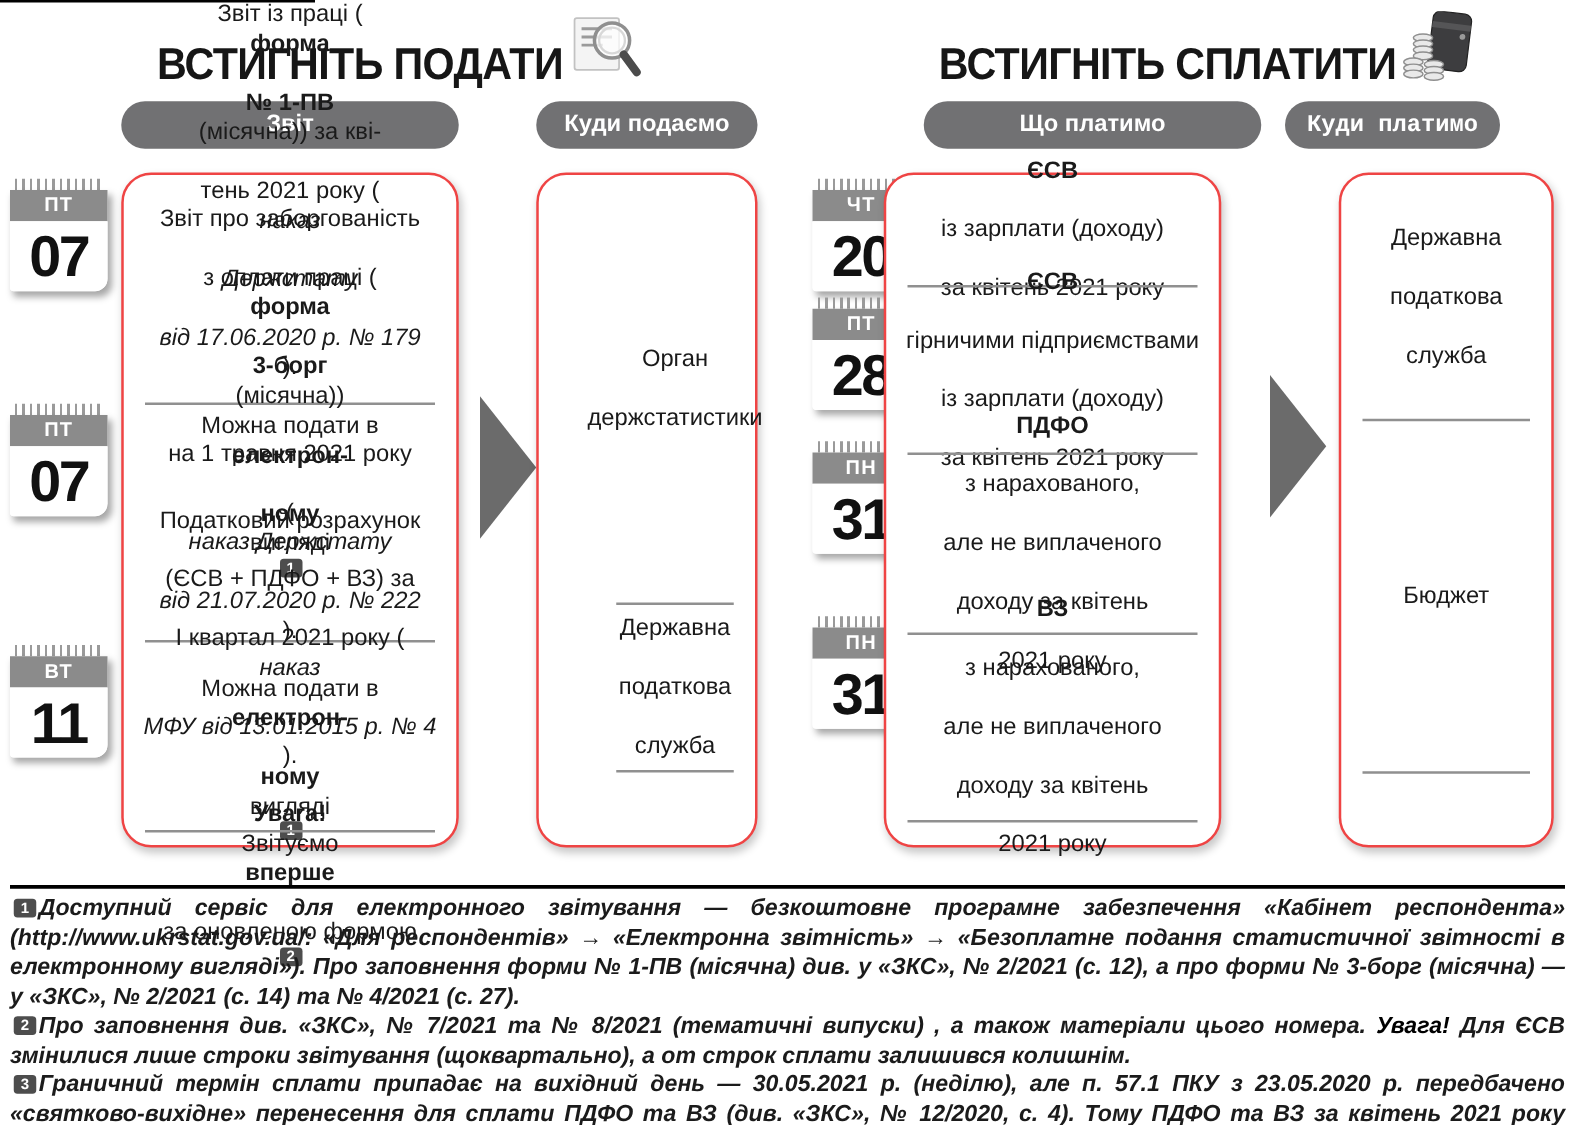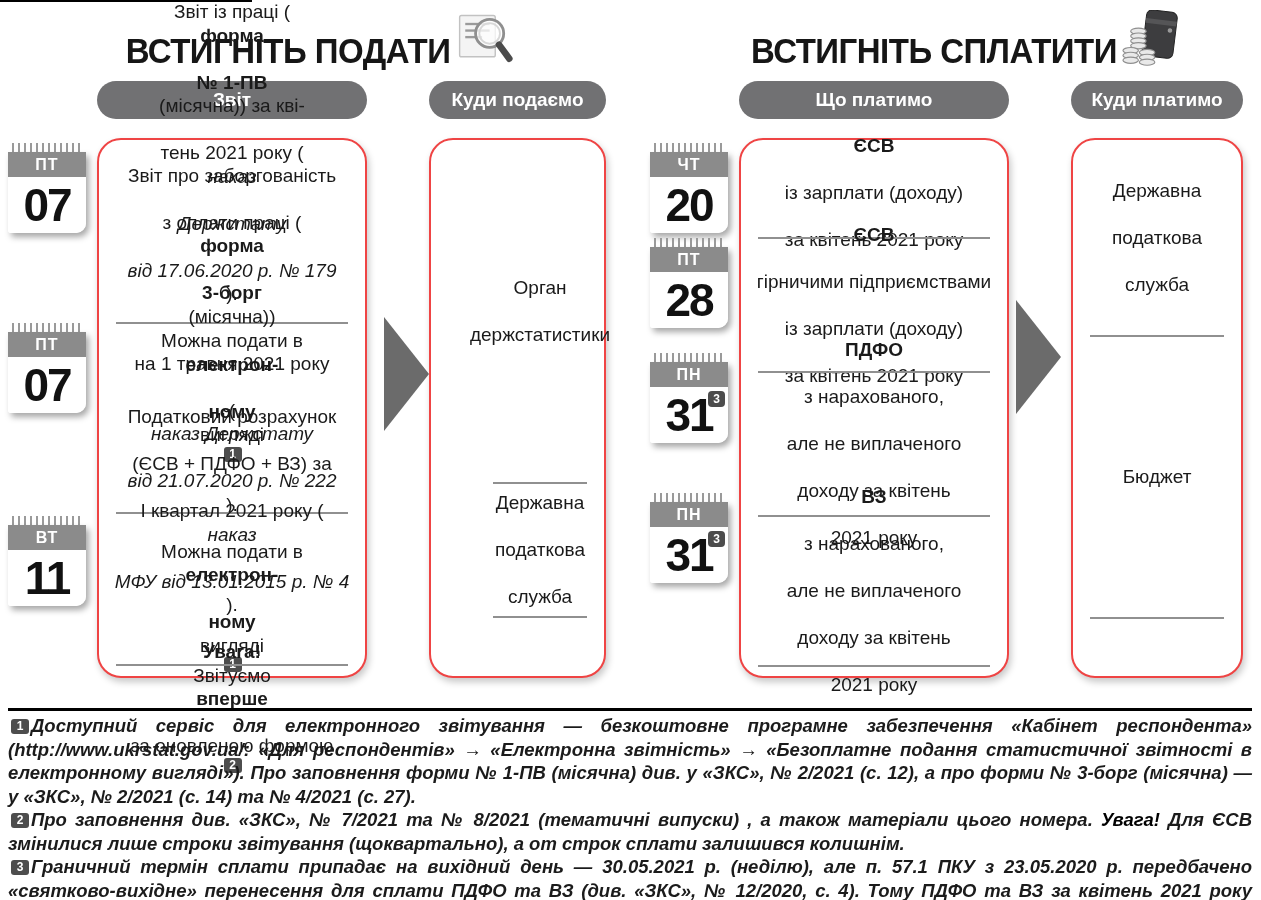--- a/index.html
+++ b/index.html
@@ -12,41 +12,41 @@
   .title-left{left:110px;width:420px;}
   .title-right{left:745px;width:440px;}
   .big-title{font-size:33px;font-weight:800;letter-spacing:-.5px;color:#161616;transform:scaleY(1.08);white-space:nowrap;}
 
   
   .pill{position:absolute;top:81px;height:38px;background:#717173;border-radius:19px;color:#fff;
         font-weight:bold;font-size:19px;display:flex;align-items:center;justify-content:center;}
   .pill-zvit{left:97px;width:270px;}
   .pill-kudypod{left:429px;width:177px;}
   .pill-shcho{left:739px;width:270px;}
-  .pill-kudyplat{left:1071px;width:172px;}
+  .pill-kudyplat{left:1028px;width:172px;font-family:Liberation Mono, monospace;}
 
   
   .cal{position:absolute;width:78px;}
   .spiral{height:9px;margin:0 4px;background:repeating-linear-gradient(90deg,#9a9a9a 0 2px,transparent 2px 6px);}
   .cal-card{box-shadow:3px 4px 6px rgba(0,0,0,.35);border-radius:0 0 10px 3px;}
   .cal-head{height:25px;background:#8b8b8b;color:#fff;font-weight:bold;font-size:16px;
             display:flex;align-items:center;justify-content:center;letter-spacing:1px;}
   .cal-body{height:56px;background:#fff;display:flex;align-items:center;justify-content:center;
             font-weight:800;font-size:46px;letter-spacing:-2px;color:#111;
             border-radius:0 0 10px 3px;position:relative;}
   .cal-badge{position:absolute;top:4px;right:3px;width:17px;height:16px;background:#4c4c4c;color:#fff;
              font-size:12px;font-weight:bold;letter-spacing:0;border-radius:4px;
              display:flex;align-items:center;justify-content:center;}
 
   
   .box{position:absolute;top:138px;height:540px;background:#fff;border:2px solid #ef4444;border-radius:24px;
        box-shadow:2px 4px 7px rgba(0,0,0,.22);display:flex;flex-direction:column;box-sizing:border-box;}
   .box-left{left:97px;width:270px;}
   .box-mid{left:429px;width:177px;padding-left:45px;}
-  .box-shcho{left:739px;width:270px;justify-content:center;}
+  .box-shcho{left:707px;width:270px;}
   .box-right{left:1071px;width:172px;}
   .sec{display:flex;flex-direction:column;align-items:center;justify-content:center;text-align:center;
        font-size:19px;line-height:23.5px;padding:0 8px;box-sizing:border-box;flex:none;}
   .sec .b{font-weight:bold;}
   .sec .i{font-style:italic;}
   .divider{border-top:2px solid #909090;margin:0 17px;flex:none;}
 
   
   .arrow{position:absolute;width:0;height:0;border-top:57px solid transparent;
          border-bottom:57px solid transparent;border-left:45px solid #6b6b6b;}

